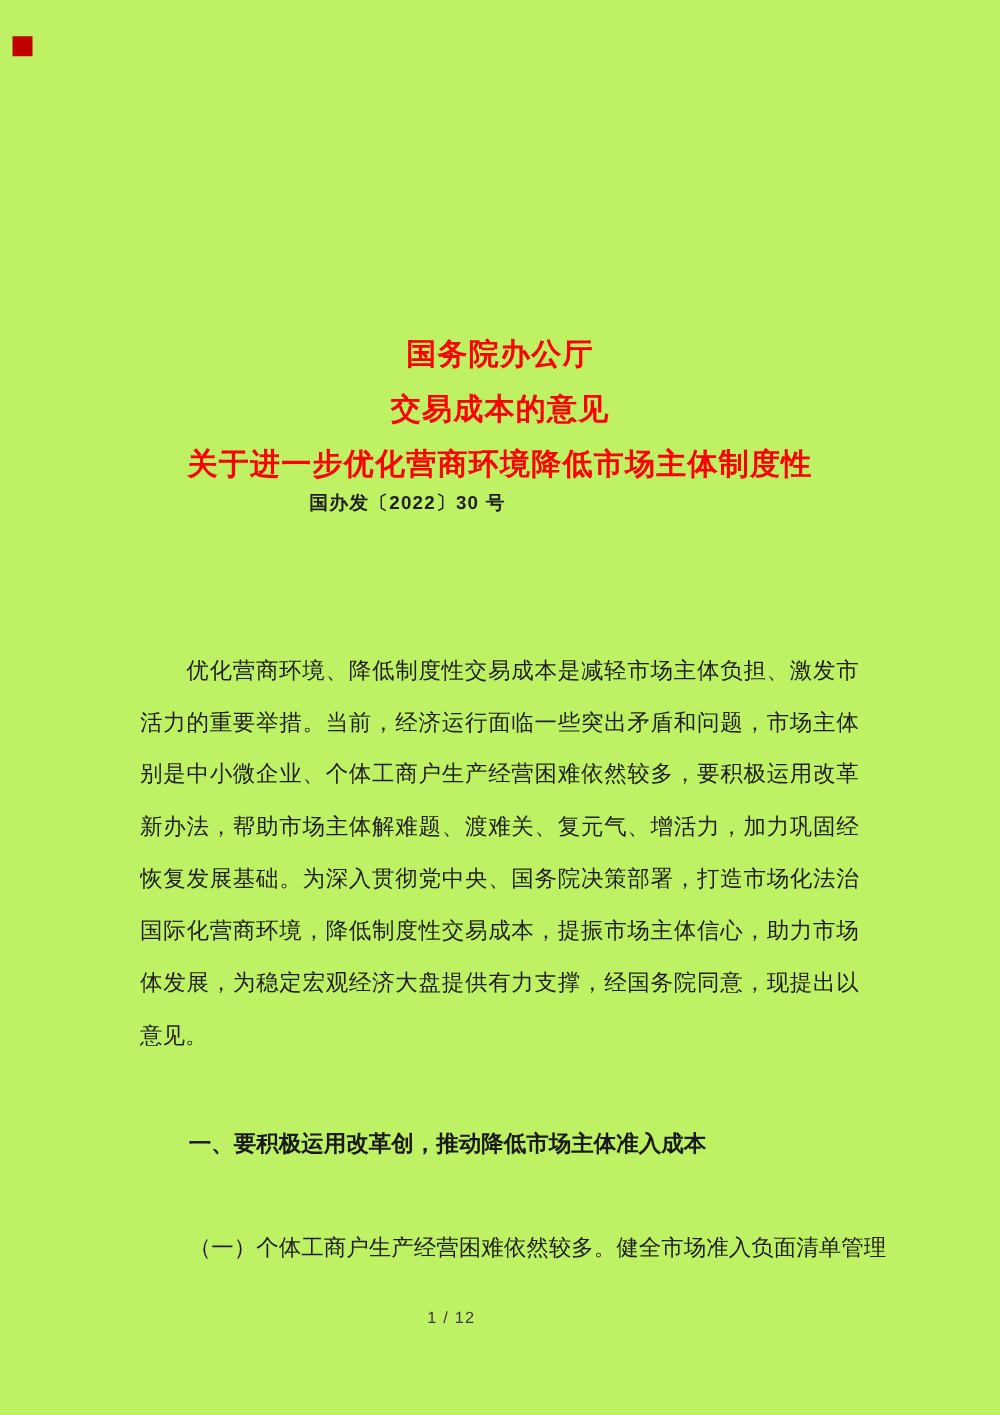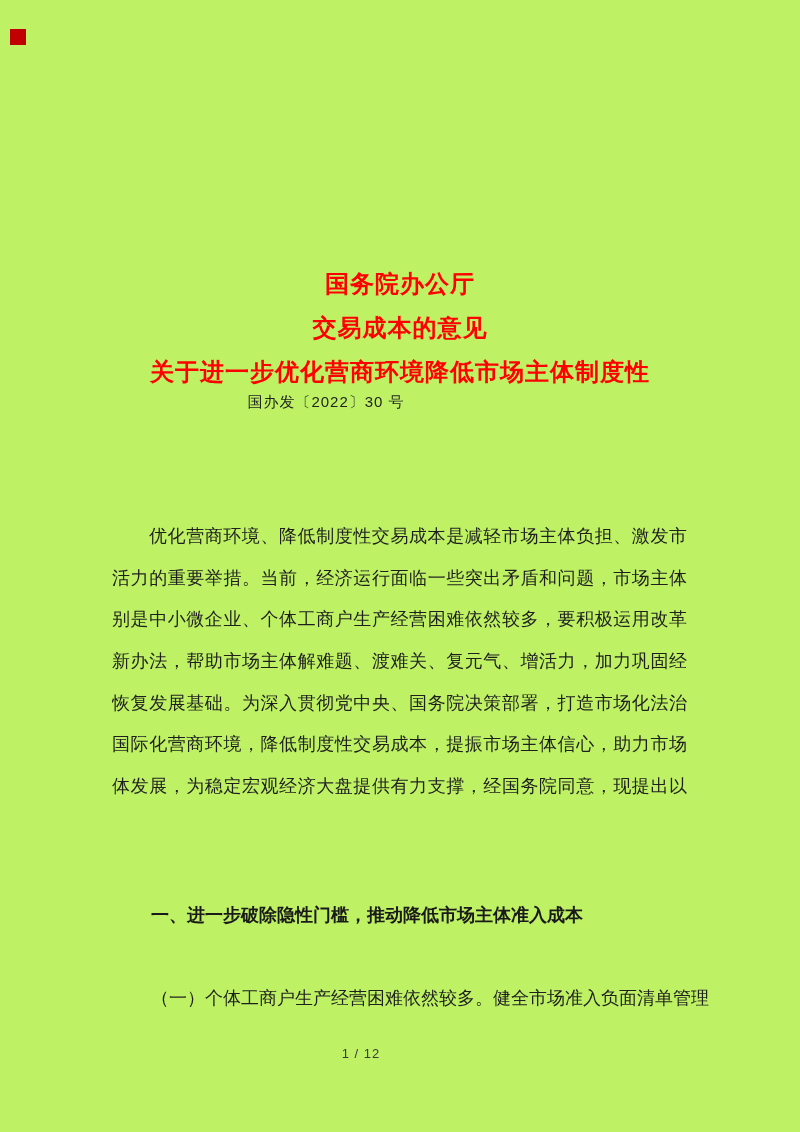--- a/index.html
+++ b/index.html
@@ -36,21 +36,21 @@
     line-height: 44px;
     letter-spacing: 1px;
   }
   .doc-number {
     position: absolute;
     left: 0;
     top: 393px;
     width: 652px;
     text-align: center;
     font-size: 15px;
-    font-weight: 400;
+    font-weight: 700;
     color: #1f1f1f;
     letter-spacing: 1px;
   }
   .para1 {
     position: absolute;
     left: 112px;
     top: 516px;
     width: 575px;
     font-size: 18px;
     line-height: 41.7px;
@@ -115,21 +115,22 @@
   <div class="doc-number">国办发〔2022〕30 号</div>
 
   <div class="para1">
     <div class="bline just ind">优化营商环境、降低制度性交易成本是减轻市场主体负担、激发市场</div>
     <div class="bline just">活力的重要举措。当前，经济运行面临一些突出矛盾和问题，市场主体特</div>
     <div class="bline just">别是中小微企业、个体工商户生产经营困难依然较多，要积极运用改革创</div>
     <div class="bline just">新办法，帮助市场主体解难题、渡难关、复元气、增活力，加力巩固经济</div>
     <div class="bline just">恢复发展基础。为深入贯彻党中央、国务院决策部署，打造市场化法治化</div>
     <div class="bline just">国际化营商环境，降低制度性交易成本，提振市场主体信心，助力市场主</div>
     <div class="bline just">体发展，为稳定宏观经济大盘提供有力支撑，经国务院同意，现提出以下</div>
+    <div class="bline">意见。</div>
   </div>
 
-  <div class="section-heading">一、进一步破除隐性门槛，推动降低市场主体准入成本</div>
+  <div class="section-heading">一、要积极运用改革创，推动降低市场主体准入成本</div>
 
   <div class="para2-line">（一）个体工商户生产经营困难依然较多。健全市场准入负面清单管理</div>
 
   <div class="footer">1 / 12</div>
 
 </div>
 
 </body></html>

